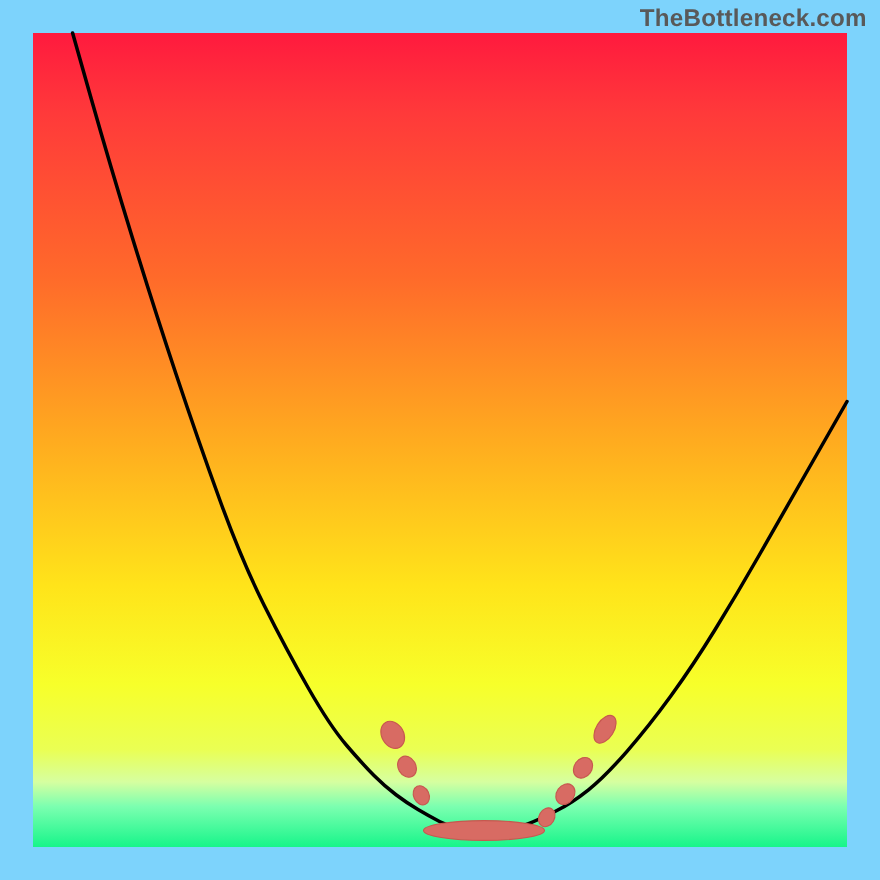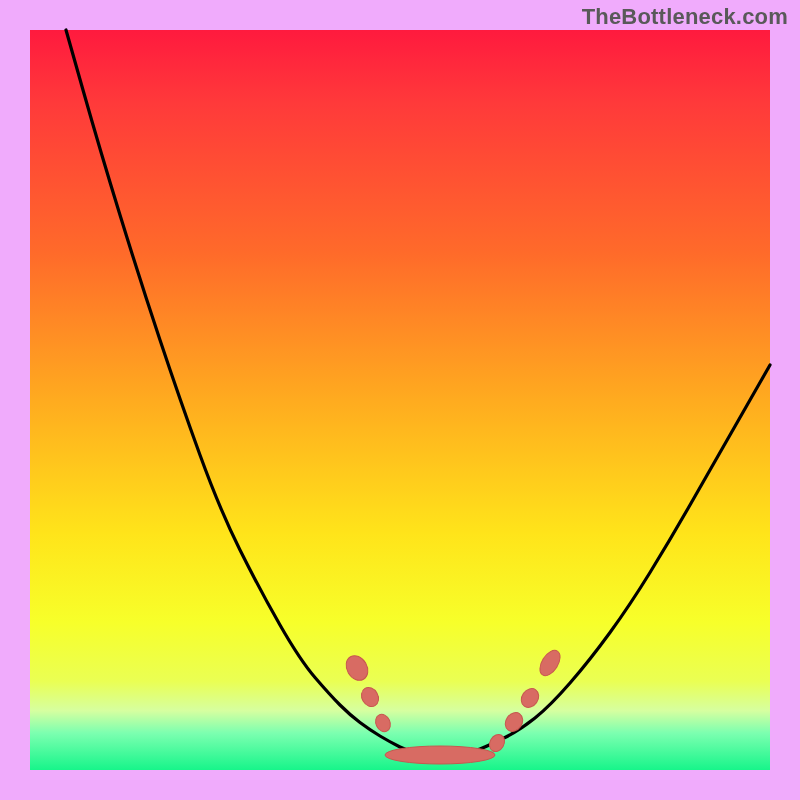--- a/index.html
+++ b/index.html
@@ -7,21 +7,21 @@
     padding: 0;
     width: 800px;
     height: 800px;
     background: #000;
     overflow: hidden;
     font-family: Arial, Helvetica, sans-serif;
   }
   .frame {
     position: absolute;
     inset: 0;
-    background: #f0abfc;
+    background: #7dd3fc;
   }
   .plot {
     position: absolute;
     
     left: 30px;
     top: 30px;
     width: 740px;
     height: 740px;
     
     background: linear-gradient(

